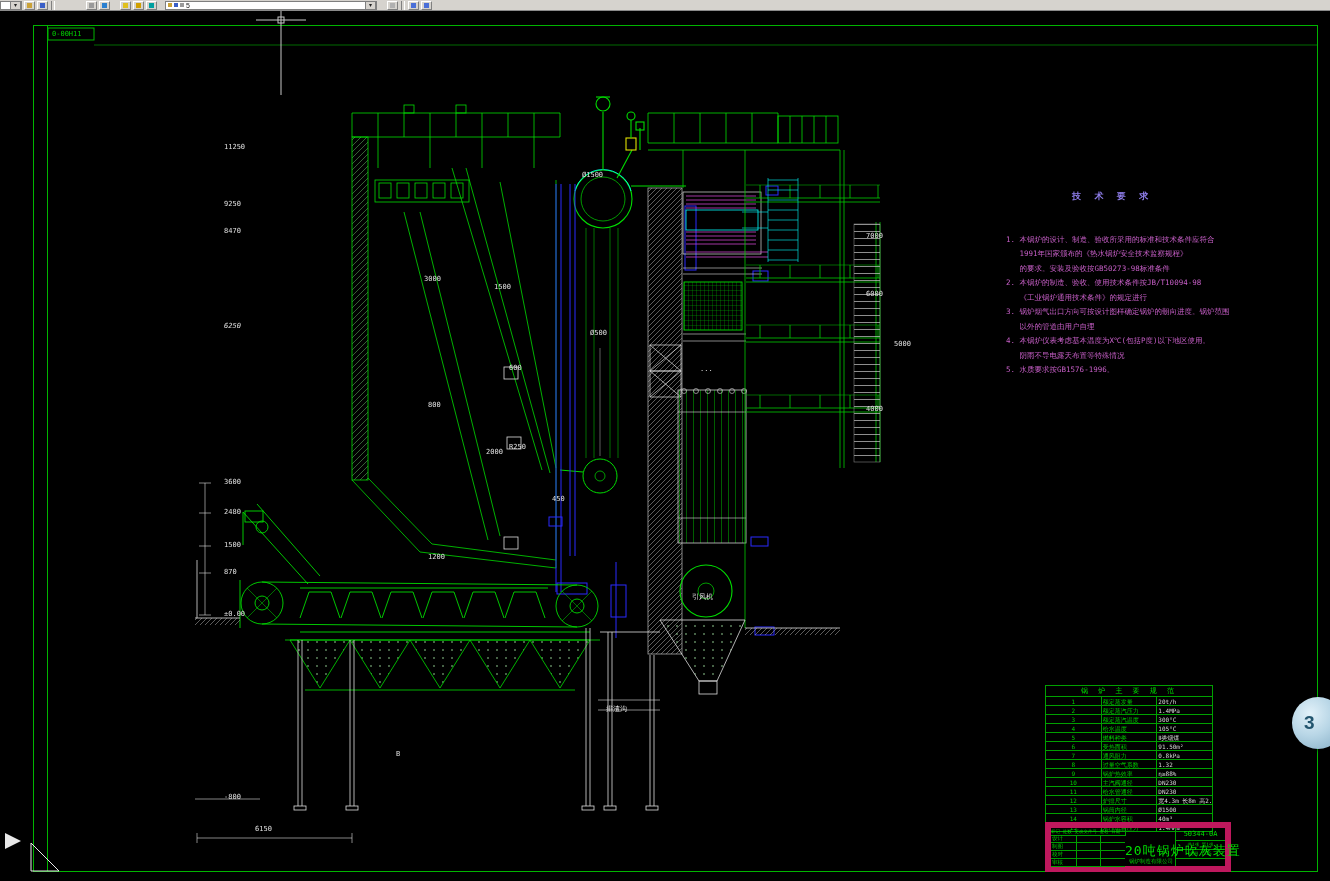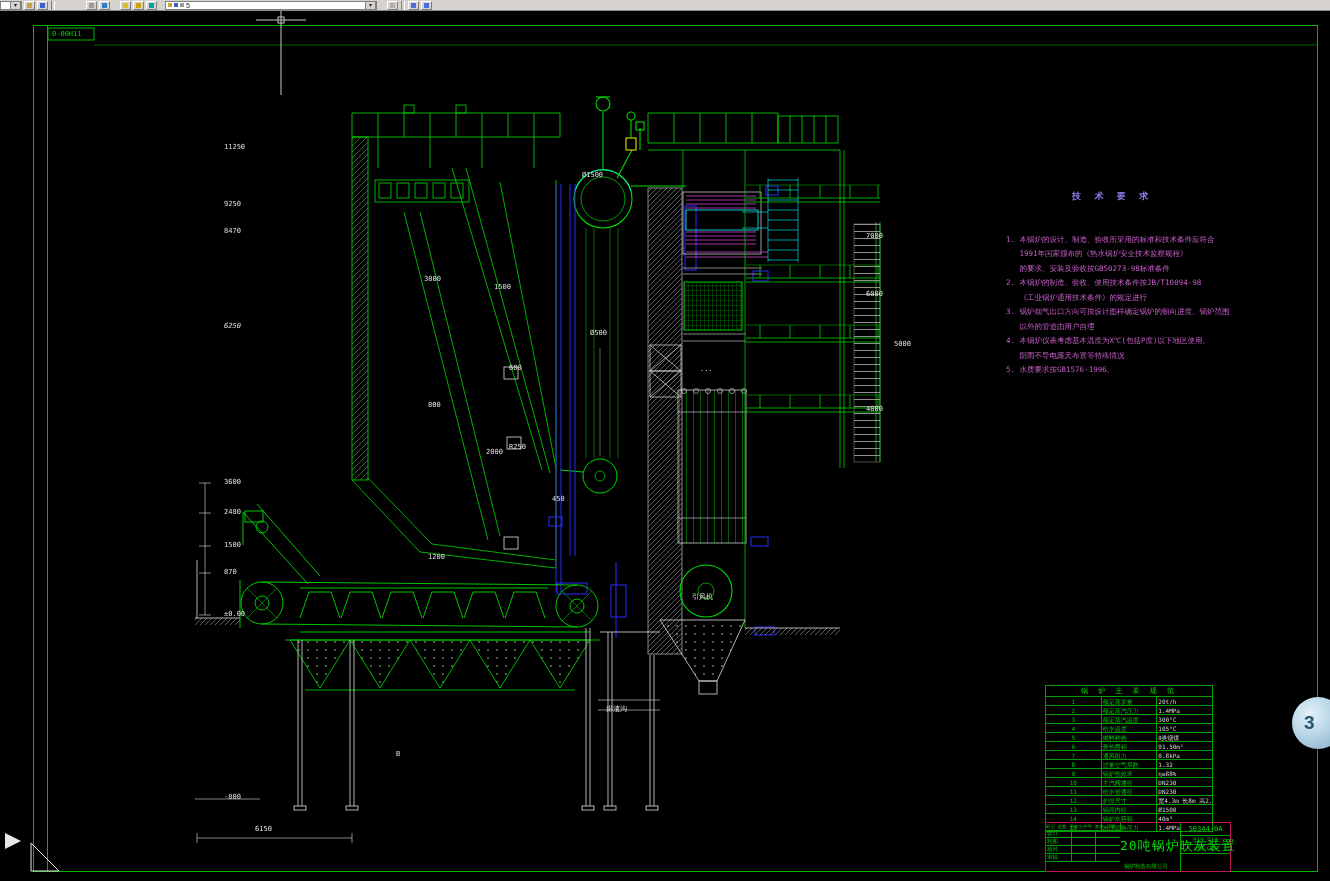--- a/index.html
+++ b/index.html
@@ -42,21 +42,21 @@
   #spec-table{position:absolute;left:1045px;top:685px;width:168px;z-index:4;
               border-collapse:collapse;color:#00cc00;font-size:6px;table-layout:fixed;}
   #spec-table td{border:1px solid #00a000;height:8px;line-height:7px;padding:0 1px;
                  overflow:hidden;white-space:nowrap;}
   #spec-table .hd{color:#00e000;text-align:center;letter-spacing:3px;font-size:7px;height:10px;}
   #spec-table .c0{width:11px;text-align:center;}
   #spec-table .c1{width:66px;}
   #spec-table .c2{color:#d8d8d8;}
   
   #title-block{position:absolute;left:1045px;top:822px;width:186px;height:50px;
-               border:1px solid #be185d;color:#00cc00;z-index:4;box-sizing:border-box;}
+               border:6px solid #be185d;color:#00cc00;z-index:4;box-sizing:border-box;}
   #rev-row{position:absolute;left:0;top:0;width:74px;height:7px;font-size:4.5px;
            border-bottom:1px solid #00a000;border-right:1px solid #00a000;
            overflow:hidden;white-space:nowrap;line-height:7px;}
   #sig-grid{position:absolute;left:0;top:7px;width:74px;}
   .sig-row{display:flex;height:8px;border-bottom:1px solid #00a000;box-sizing:border-box;}
   .sig-row div{border-right:1px solid #00a000;font-size:5.5px;line-height:7px;padding-left:1px;box-sizing:border-box;}
   .sig-name{width:26px;} .sig-b1{width:24px;} .sig-b2{flex:1;border-right:none!important;}
   #tb-right{position:absolute;right:0;top:0;width:50px;height:100%;border-left:1px solid #00a000;box-sizing:border-box;}
   #tb-right div{border-bottom:1px solid #00a000;text-align:center;overflow:hidden;white-space:nowrap;}
   .dno{font-size:7px;height:12px;line-height:12px;color:#00e000;}

